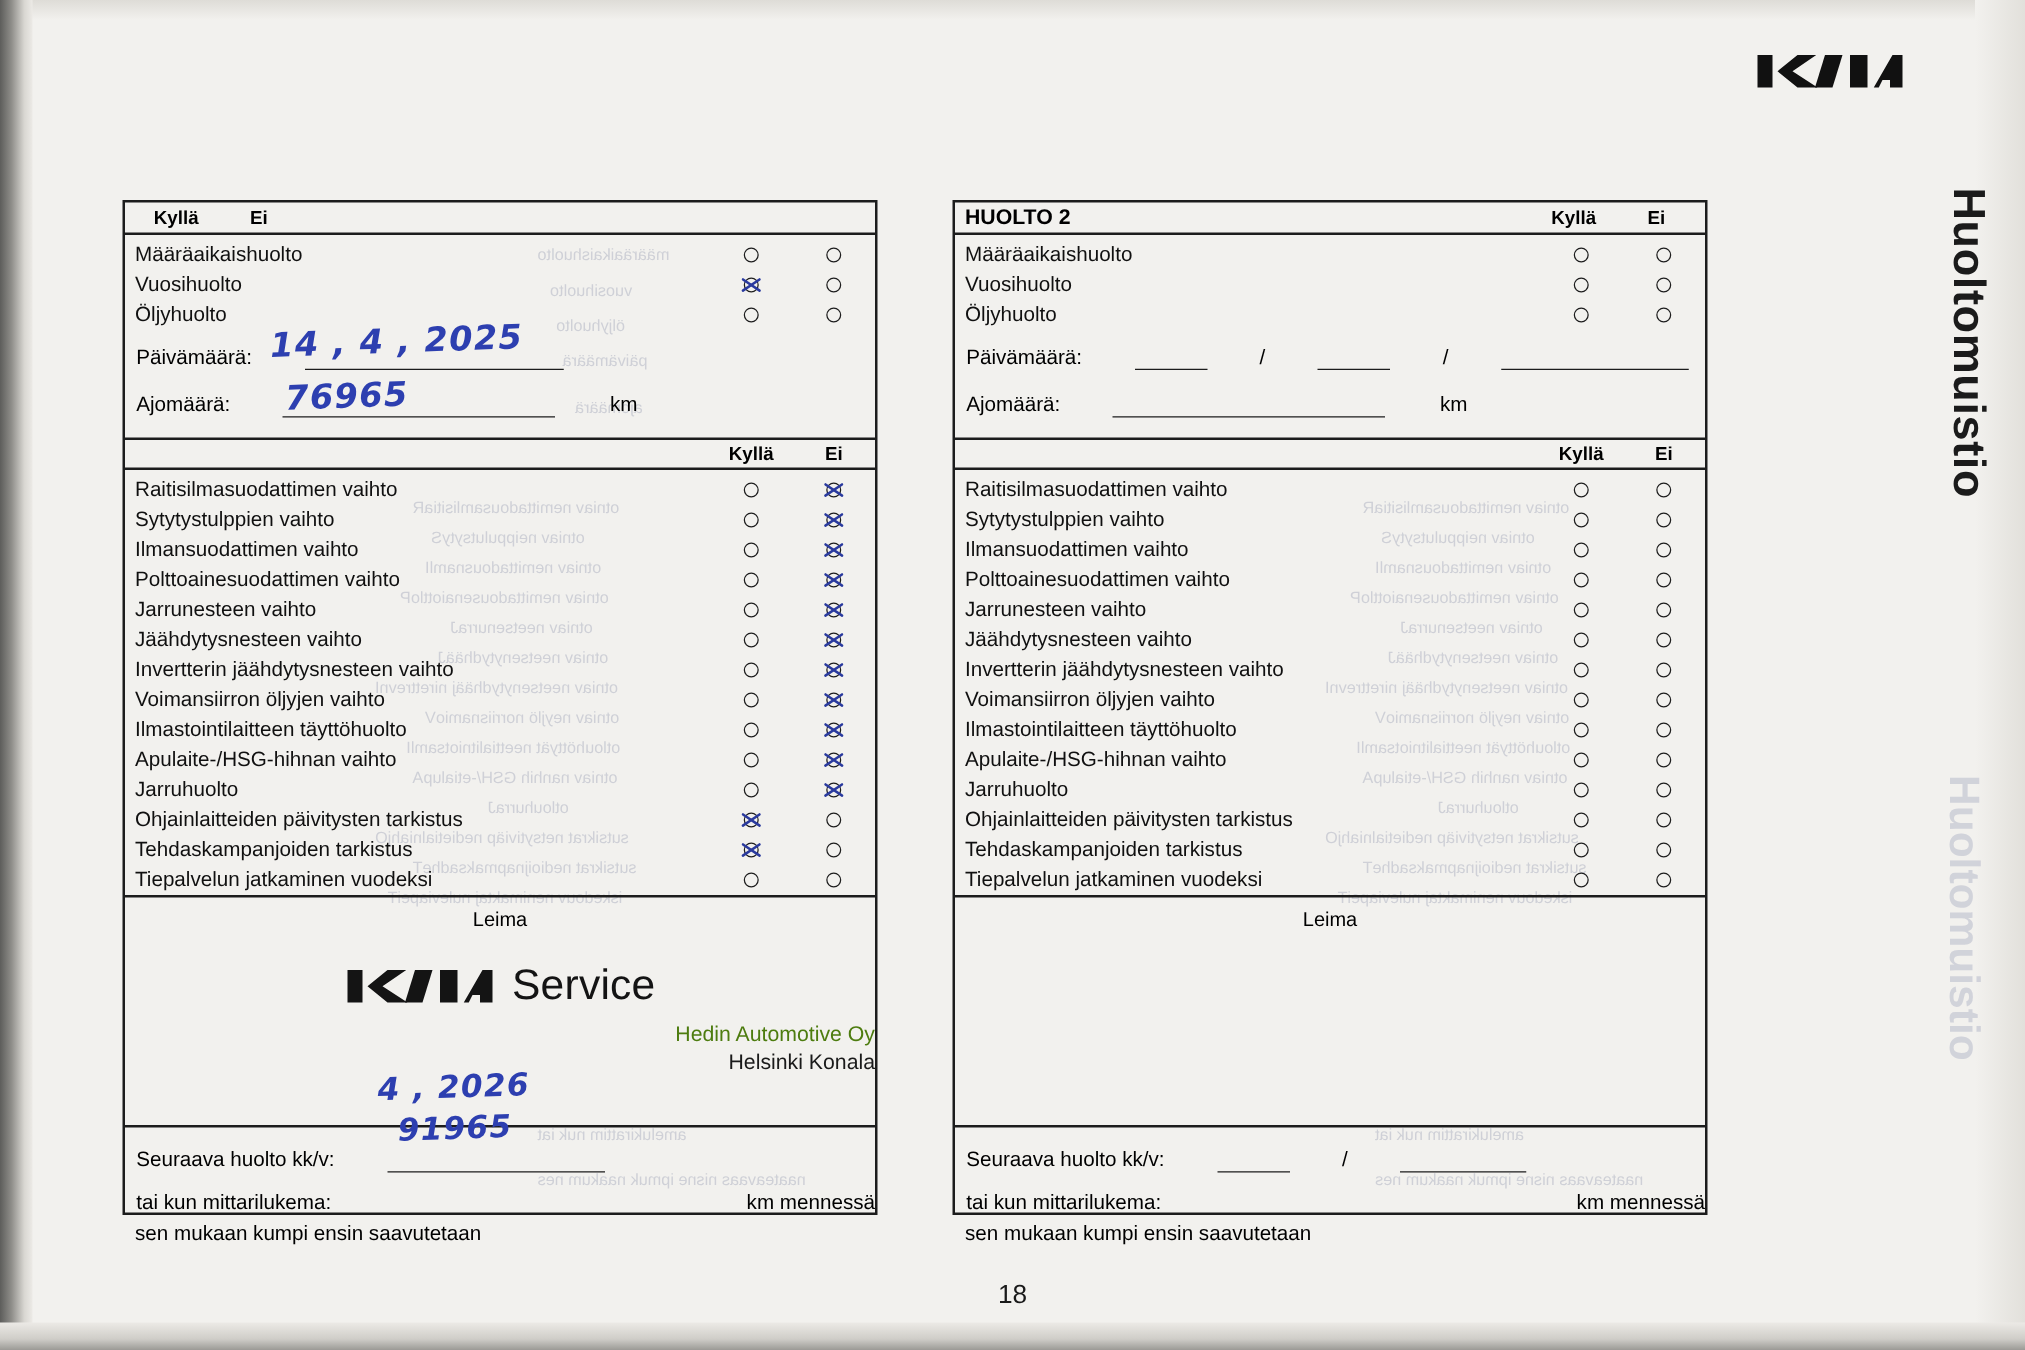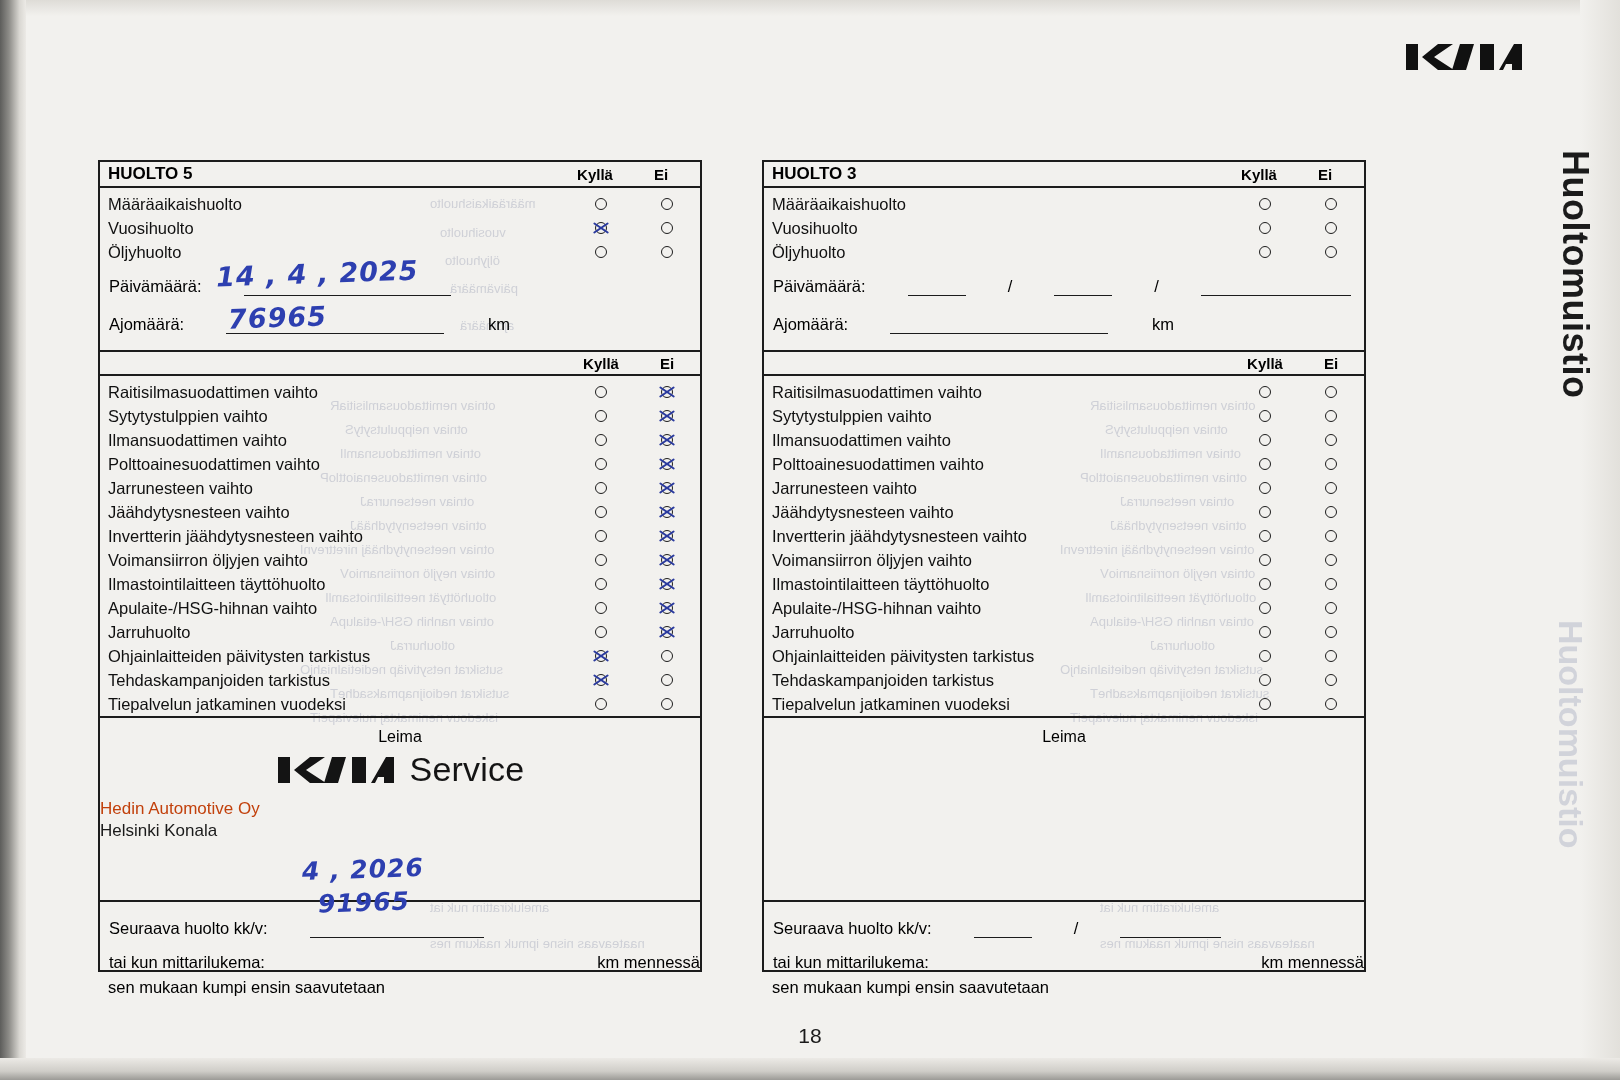--- a/index.html
+++ b/index.html
@@ -193,38 +193,38 @@
     box-sizing: border-box;
   }
   .leima-label {
     text-align: center;
     font-size: 16px;
     padding-top: 10px;
   }
   .stamp {
     position: absolute;
     left: 0; right: 0;
-    top: 32px;
-    text-align: left;
+    top: 51px;
+    text-align: right;
   }
   .stamp-logo {
     display: flex;
     align-items: center;
     justify-content: center;
     gap: 14px;
   }
   .stamp-service {
     font-size: 34px;
     color: #141414;
     letter-spacing: 0.2px;
   }
   .stamp-line {
     font-size: 17px;
     margin-top: 10px;
-    color: #c2410c;
+    color: #4d7c0f;
   }
   .stamp-line2 { font-size: 17px; margin-top: 2px; color: #1a1a1a; }
 
   .footer-box {
     border-top: 2px solid #1c1c1c;
     padding-top: 6px;
   }
   .footer-note {
     font-size: 16.5px;
     padding: 6px 0 0 8px;
@@ -311,21 +311,20 @@
         <path d="M95 32 L110 6 L118 6 L118 32 L108 32 L108 26 L102 26 L99 32 Z"></path>
       </g>
     </svg>
   </div>
 
   <div class="side-title">Huoltomuistio</div>
   <div class="side-title-ghost">Huoltomuistio</div>
 
   <div class="form" id="form-left">
     <div class="hdr">
-      <span class="title">HUOLTO 5</span>
       <span class="c1">Kyllä</span>
       <span class="c2">Ei</span>
     </div>
 
     <div class="rows">
       <div class="row">
         <span class="label">Määräaikaishuolto</span>
         <span class="col">
             <span class="bullet"></span>
           </span>
@@ -537,21 +536,21 @@
     </div>
   </div>
 
   <div class="hw big" style="left:216px; top:258px;">14 , 4 , 2025</div>
   <div class="hw big" style="left:228px; top:302px;">76965</div>
   <div class="hw med" style="left:302px; top:855px;">4 , 2026</div>
   <div class="hw med" style="left:318px; top:888px;">91965</div>
 
   <div class="form" id="form-right">
     <div class="hdr">
-      <span class="title">HUOLTO 3</span>
+      <span class="title">HUOLTO 2</span>
       <span class="c1">Kyllä</span>
       <span class="c2">Ei</span>
     </div>
 
     <div class="rows">
       <div class="row">
         <span class="label">Määräaikaishuolto</span>
         <span class="col">
             <span class="bullet"></span>
           </span>

